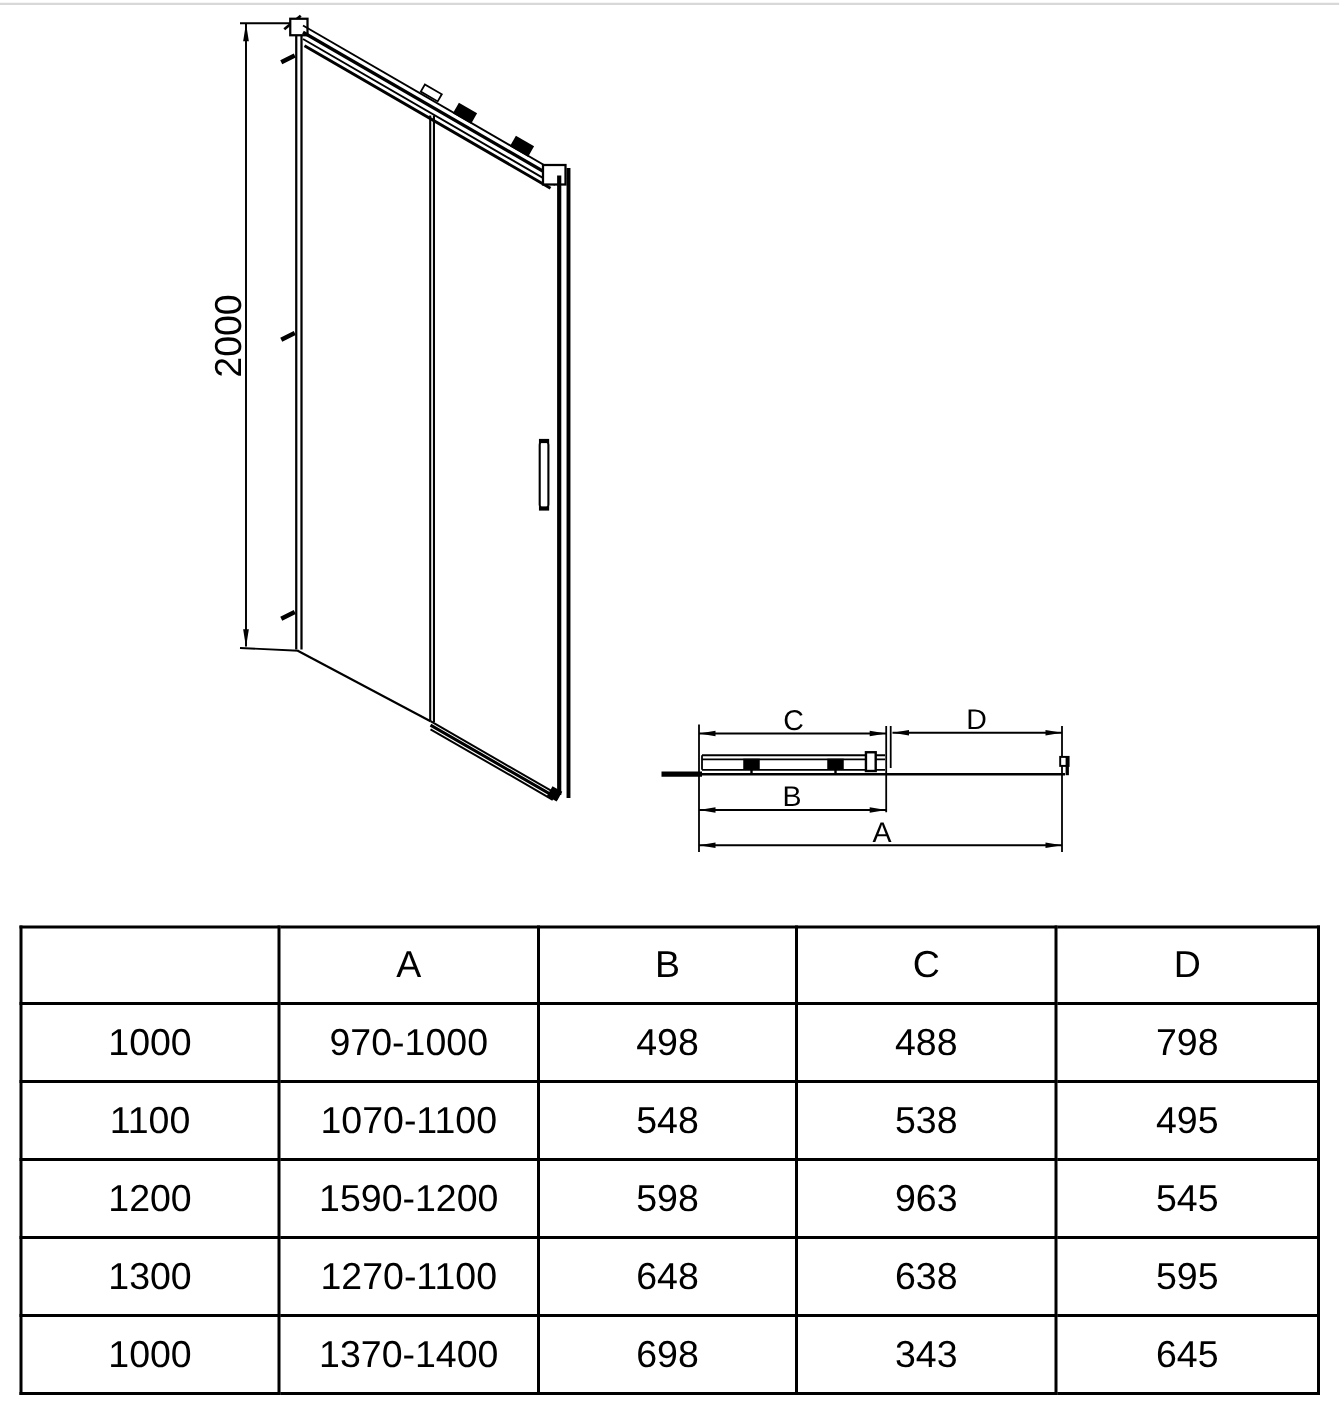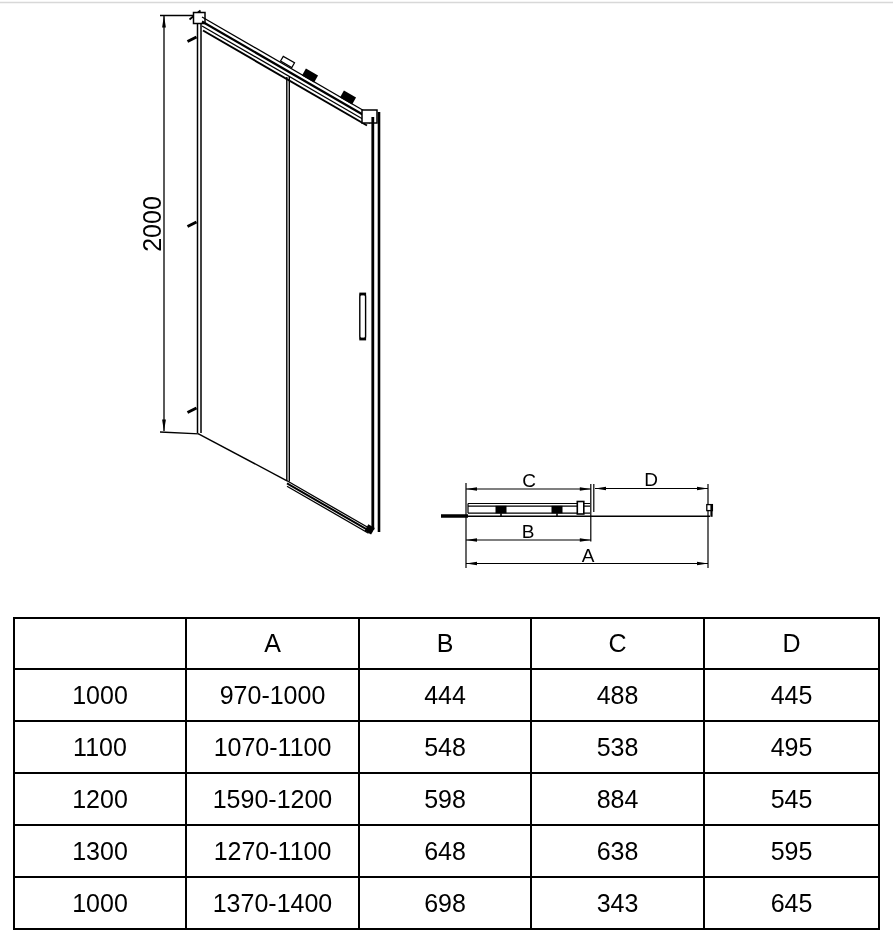--- a/index.html
+++ b/index.html
@@ -160,36 +160,36 @@
         <th>A</th>
         <th>B</th>
         <th>C</th>
         <th>D</th>
       </tr>
     </thead>
     <tbody>
       <tr>
         <td>1000</td>
         <td>970-1000</td>
-        <td>444</td>
+        <td>498</td>
         <td>488</td>
-        <td>445</td>
+        <td>798</td>
       </tr>
       <tr>
         <td>1100</td>
         <td>1070-1100</td>
         <td>548</td>
         <td>538</td>
         <td>495</td>
       </tr>
       <tr>
         <td>1200</td>
         <td>1590-1200</td>
         <td>598</td>
-        <td>884</td>
+        <td>963</td>
         <td>545</td>
       </tr>
       <tr>
         <td>1300</td>
         <td>1270-1100</td>
         <td>648</td>
         <td>638</td>
         <td>595</td>
       </tr>
       <tr>

